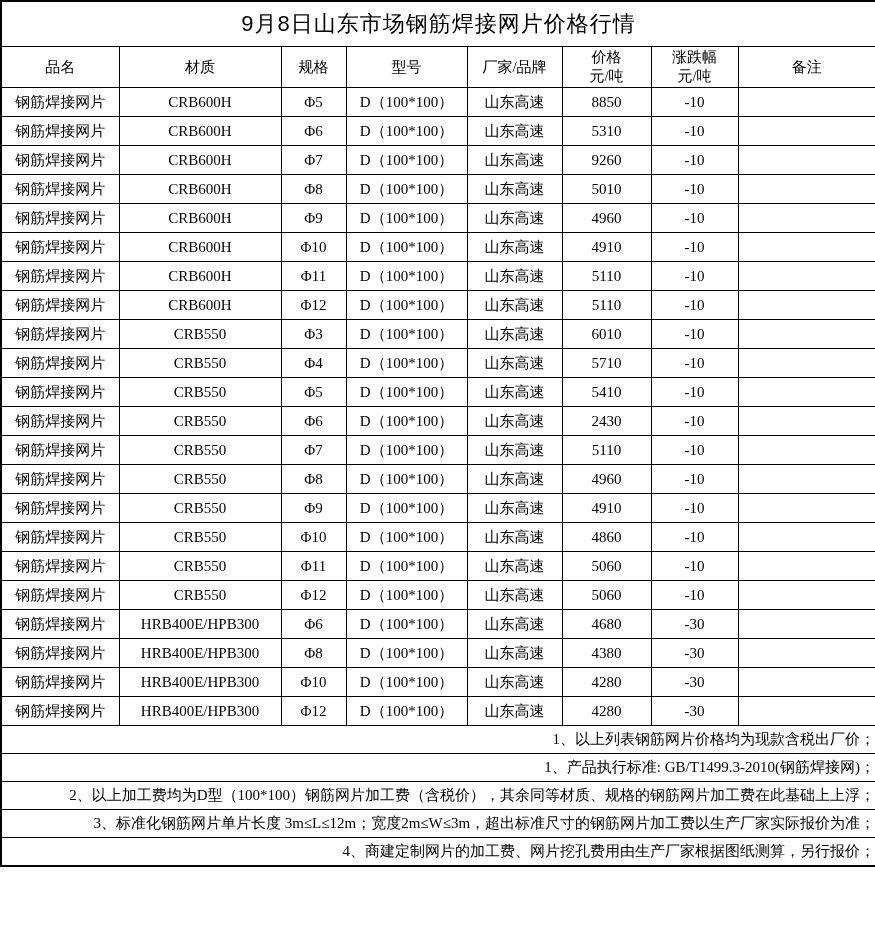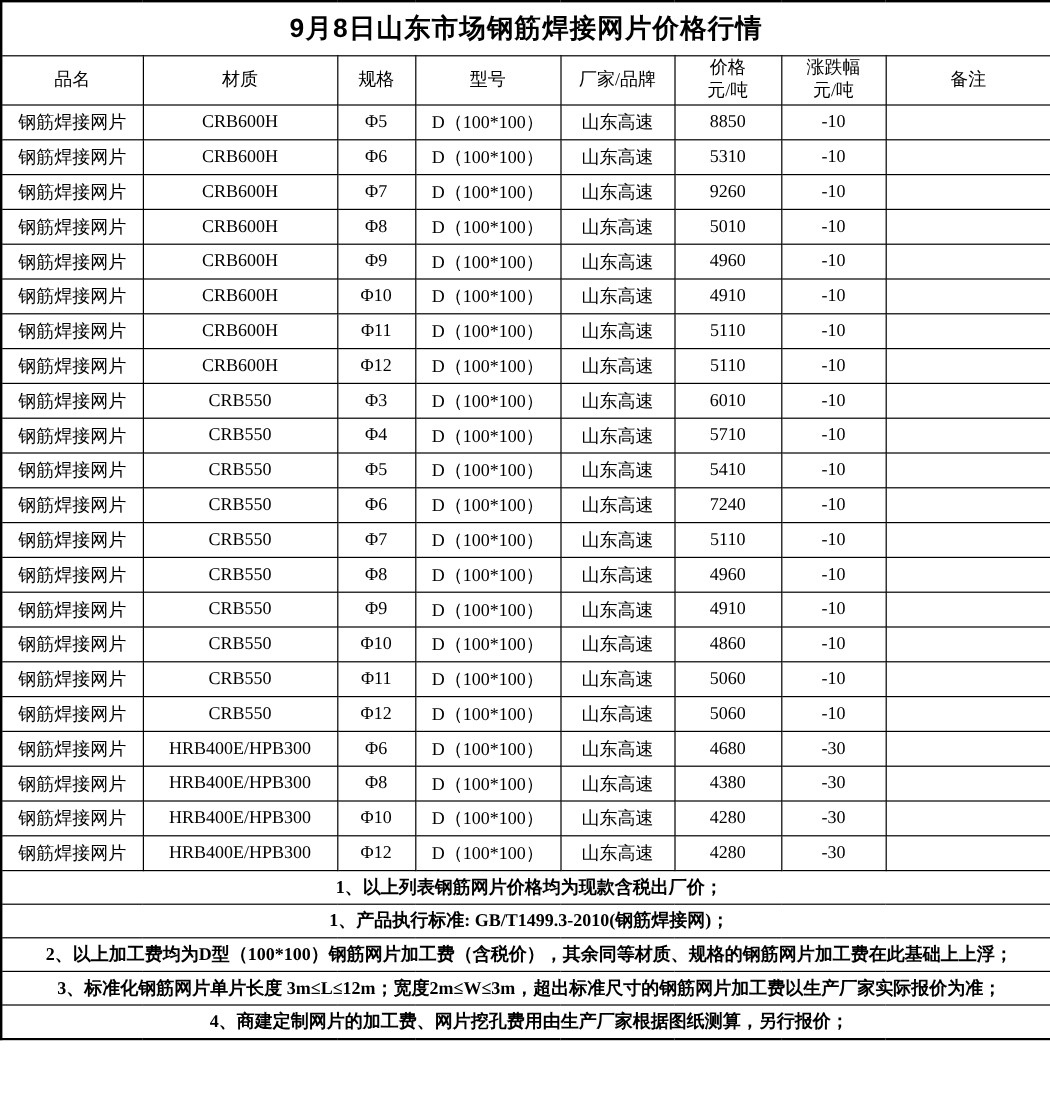--- a/index.html
+++ b/index.html
@@ -24,43 +24,42 @@
     vertical-align: middle;
     font-weight: normal;
     font-size: 15px;
     color: #000000;
     padding: 0;
     overflow: hidden;
   }
   tr.title-row th {
     height: 44px;
     font-size: 22px;
-    font-weight: bold;
+    font-weight: normal;
     font-family: "Liberation Sans", "DejaVu Sans", sans-serif;
     letter-spacing: 1px;
   }
   tr.header-row th {
     height: 40px;
     white-space: pre-line;
     line-height: 1.25;
     font-size: 15px;
   }
   tbody.data-body tr {
     height: 29px;
   }
   tbody.data-body td {
     white-space: nowrap;
   }
   tbody.notes-body td {
-    text-align: center;
+    text-align: right;
     padding: 0 0 0 5px;
     height: 27px;
     font-size: 15px;
     white-space: pre;
-    font-weight: bold;
   }
 </style>
 </head>
 <body>
 
 <table class="price-table">
   <colgroup>
     <col style="width:118px">
       <col style="width:162px">
       <col style="width:65px">
@@ -197,21 +196,21 @@
         <td>5410</td>
         <td>-10</td>
         <td></td>
       </tr>
       <tr>
         <td>钢筋焊接网片</td>
         <td>CRB550</td>
         <td>Φ6</td>
         <td>D（100*100）</td>
         <td>山东高速</td>
-        <td>7240</td>
+        <td>2430</td>
         <td>-10</td>
         <td></td>
       </tr>
       <tr>
         <td>钢筋焊接网片</td>
         <td>CRB550</td>
         <td>Φ7</td>
         <td>D（100*100）</td>
         <td>山东高速</td>
         <td>5110</td>

